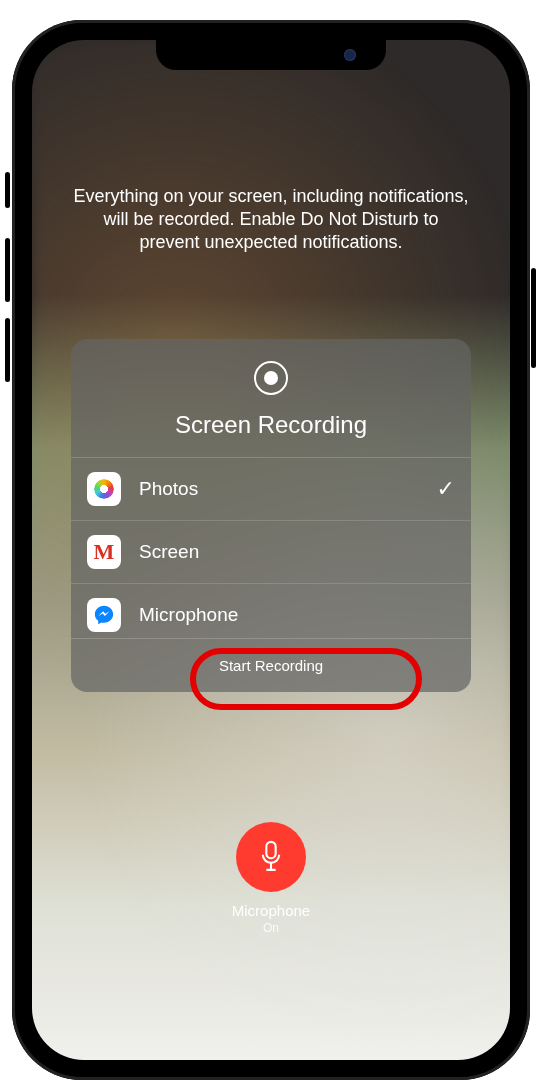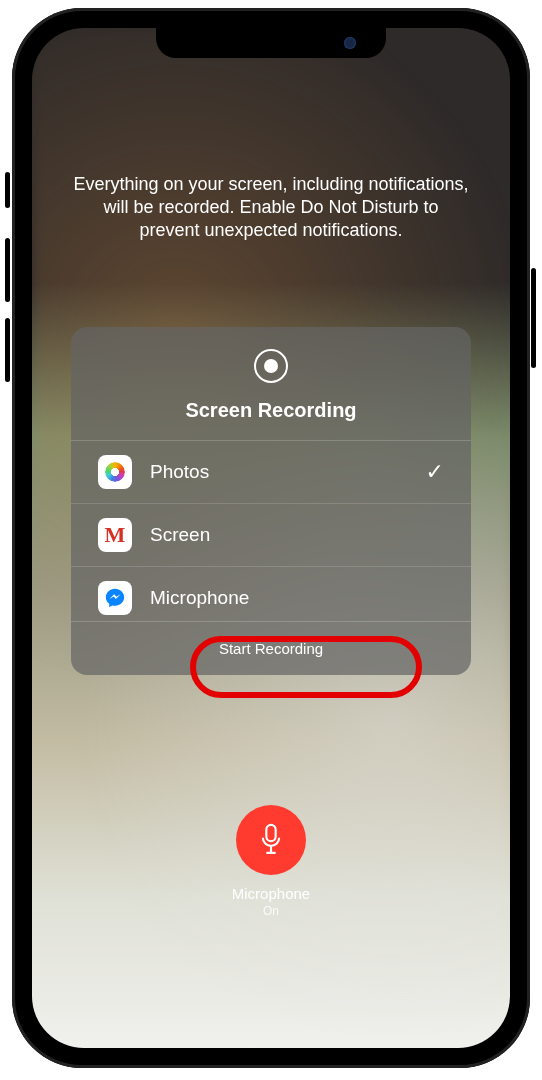--- a/index.html
+++ b/index.html
@@ -6,21 +6,21 @@
   body {
     width: 542px;
     height: 1080px;
     background: #fff;
     font-family: -apple-system, "Helvetica Neue", Arial, sans-serif;
     position: relative;
     overflow: hidden;
   }
   .phone-frame {
     position: absolute;
-    left: 12px; top: 8px;
+    left: 12px; top: 20px;
     width: 518px; height: 1060px;
     background: #000;
     border-radius: 70px;
     box-shadow: inset 0 0 0 3px #222;
     padding: 20px;
   }
   .screen {
     width: 100%; height: 100%;
     border-radius: 52px;
     overflow: hidden;
@@ -76,26 +76,26 @@
     padding: 22px 0 18px;
     text-align: center;
     color: #fff;
     border-bottom: 1px solid rgba(255,255,255,.18);
   }
   .rec-icon {
     width: 34px; height: 34px; border: 2px solid #fff; border-radius: 50%;
     margin: 0 auto 16px; display:flex; align-items:center; justify-content:center;
   }
   .rec-icon .dot { width: 14px; height: 14px; background:#fff; border-radius:50%; }
-  .sheet .title { font-size: 20px; font-weight: 700; }
+  .sheet .title { font-size: 24px; font-weight: 400; }
 
   .app-list { max-height: 190px; overflow:hidden; }
   .app-row {
     display:flex; align-items:center;
-    padding: 14px 27px;
+    padding: 14px 16px;
     border-bottom: 1px solid rgba(255,255,255,.15);
     color:#fff; font-size:19px; font-weight:400;
     gap: 18px;
   }
   .app-row:last-child { border-bottom:none; }
   .app-row .label { flex:1; }
   .app-row .check { font-size:22px; }
   .app-icon {
     width: 34px; height: 34px; border-radius: 8px;
     display:flex; align-items:center; justify-content:center;

